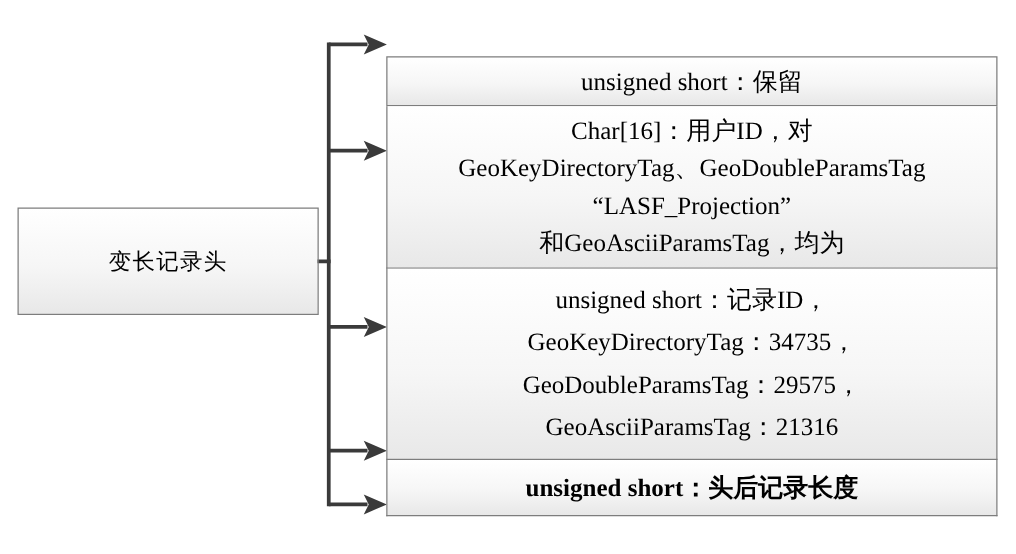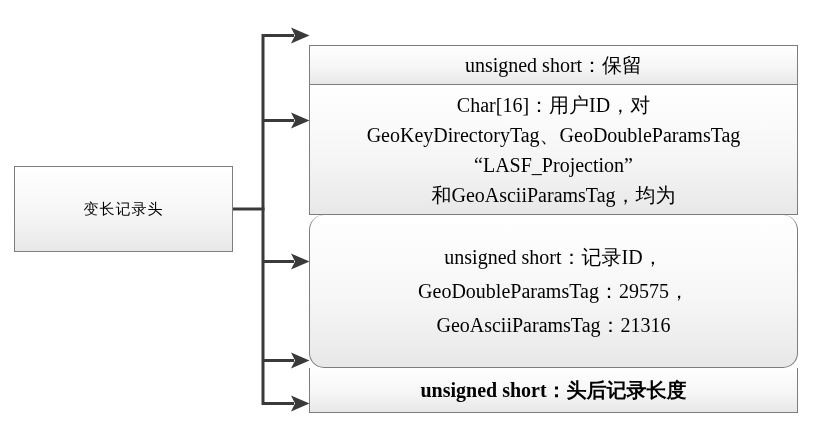--- a/index.html
+++ b/index.html
@@ -14,40 +14,40 @@
   body{
     width:813px;height:443px;overflow:hidden;
     font-family:"Liberation Serif","DejaVu Serif",serif;
     color:var(--text-color);
   }
   .canvas{position:relative;width:813px;height:443px;background:#ffffff;}
   .connector-svg{position:absolute;left:0;top:0;width:813px;height:443px;}
   .connector-svg .shaft{stroke:var(--line-color);stroke-width:3;fill:none;}
   .connector-svg .head{fill:var(--line-color);stroke:none;}
   .root-box{
-    position:absolute;left:14px;top:166px;width:219px;height:86px;
+    position:absolute;left:14px;top:166px;width:241px;height:86px;
     box-sizing:border-box;border:1px solid var(--border-color);
     background:linear-gradient(180deg,var(--fill-top) 0%,var(--fill-mid) 55%,var(--fill-bottom) 100%);
     display:flex;align-items:center;justify-content:center;
-    font-size:15px;letter-spacing:1px;
+    font-size:18px;letter-spacing:1px;
   }
   .field-stack{
     position:absolute;left:309px;top:15px;width:489px;margin-top:30px;
   }
   .field-box{
     box-sizing:border-box;width:489px;
     border:1px solid var(--border-color);
     background:linear-gradient(180deg,var(--fill-top) 0%,var(--fill-mid) 55%,var(--fill-bottom) 100%);
     display:flex;flex-direction:column;align-items:center;justify-content:center;
     text-align:center;font-size:20px;
   }
   .field-box + .field-box{border-top:0;}
   .f1{height:40px;}
   .f2{height:130px;line-height:30px;}
-  .f3{height:153px;line-height:34px;border-radius:15px;}
+  .f3{height:153px;line-height:34px;}
   .f4{height:45px;font-weight:bold;}
   .f5{height:44px;}
   .line{white-space:nowrap;}
 </style>
 </head>
 <body>
 
 <div class="canvas">
 
   <svg class="connector-svg" width="813" height="443" viewBox="0 0 813 443" aria-hidden="true">
@@ -81,20 +81,21 @@
 
     <div class="field-box f2">
       <div class="line">Char[16]：用户ID，对</div>
       <div class="line">GeoKeyDirectoryTag、GeoDoubleParamsTag</div>
       <div class="line">“LASF_Projection”</div>
       <div class="line">和GeoAsciiParamsTag，均为</div>
     </div>
 
     <div class="field-box f3">
       <div class="line">unsigned short：记录ID，</div>
+      <div class="line">GeoKeyDirectoryTag：34735，</div>
       <div class="line">GeoDoubleParamsTag：29575，</div>
       <div class="line">GeoAsciiParamsTag：21316</div>
     </div>
 
     <div class="field-box f4">
       <div class="line">unsigned short：头后记录长度</div>
     </div>
 
 
   </div>

